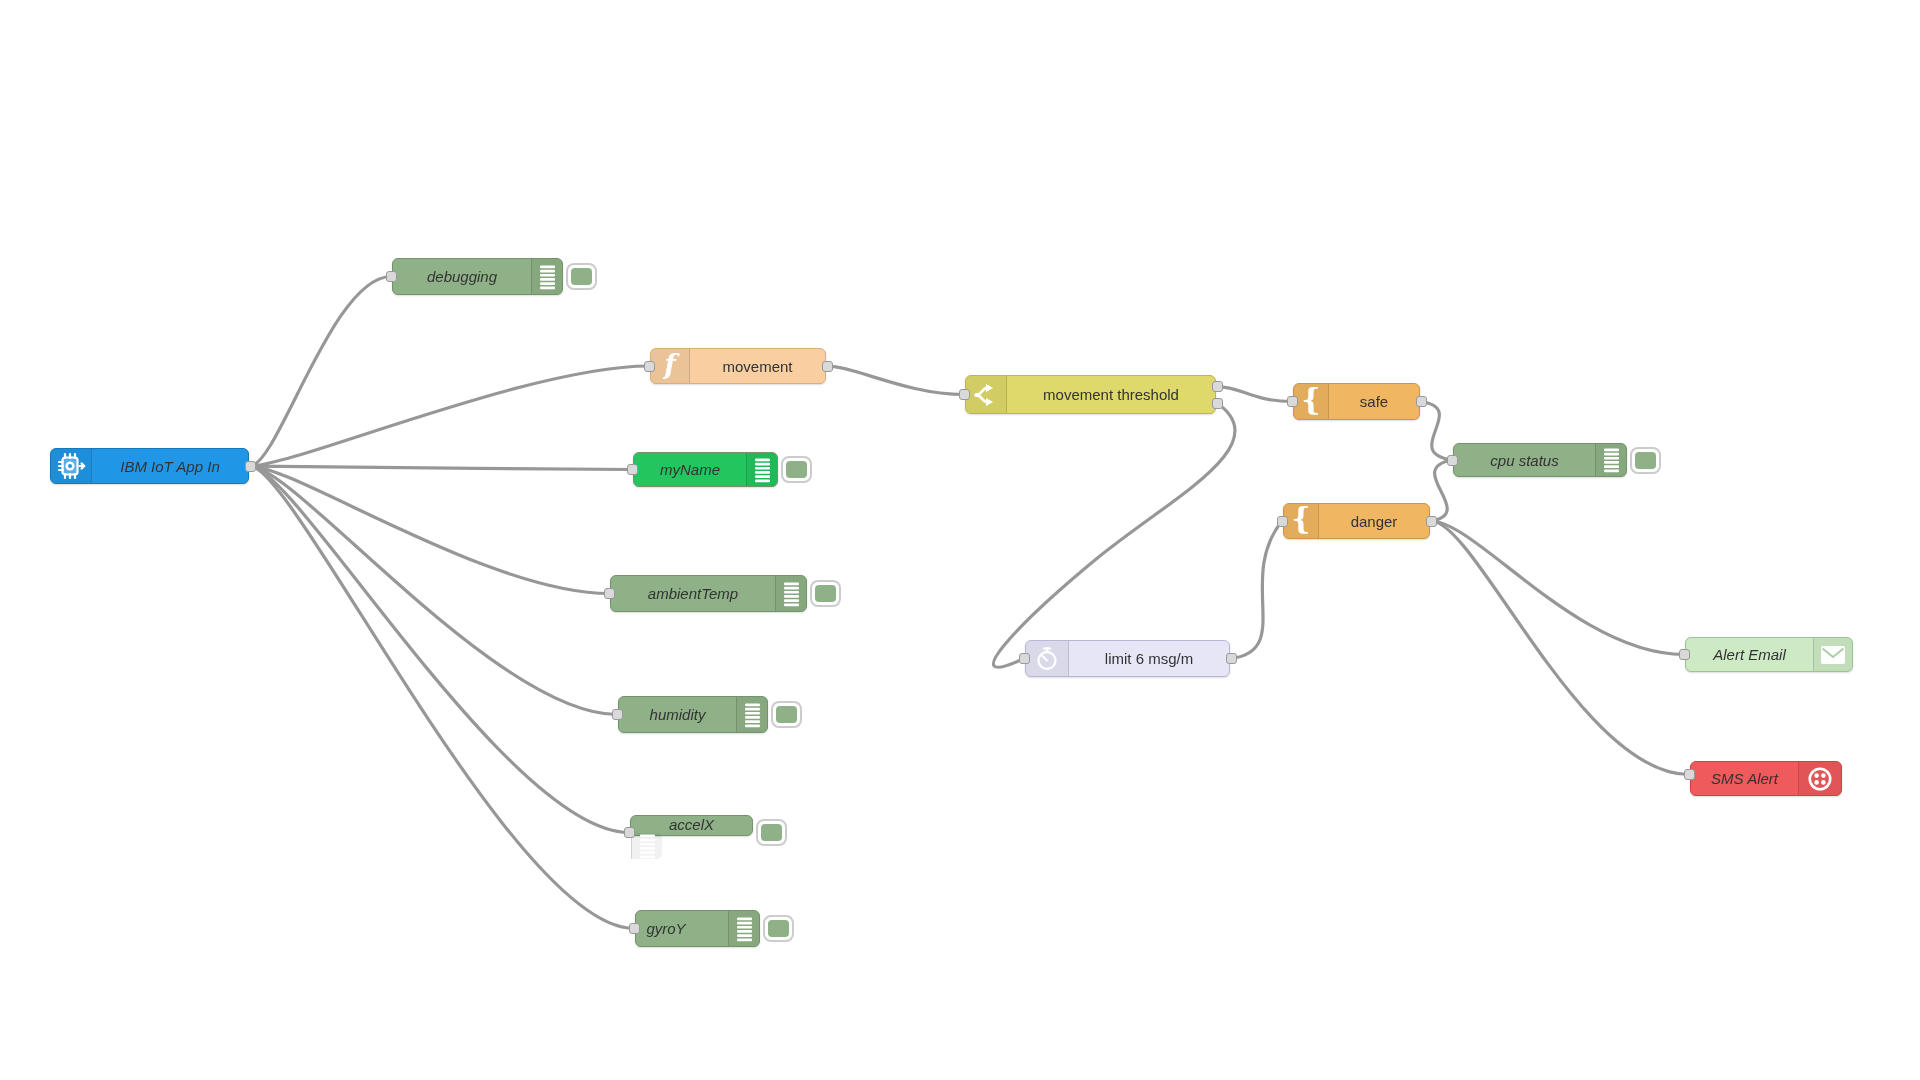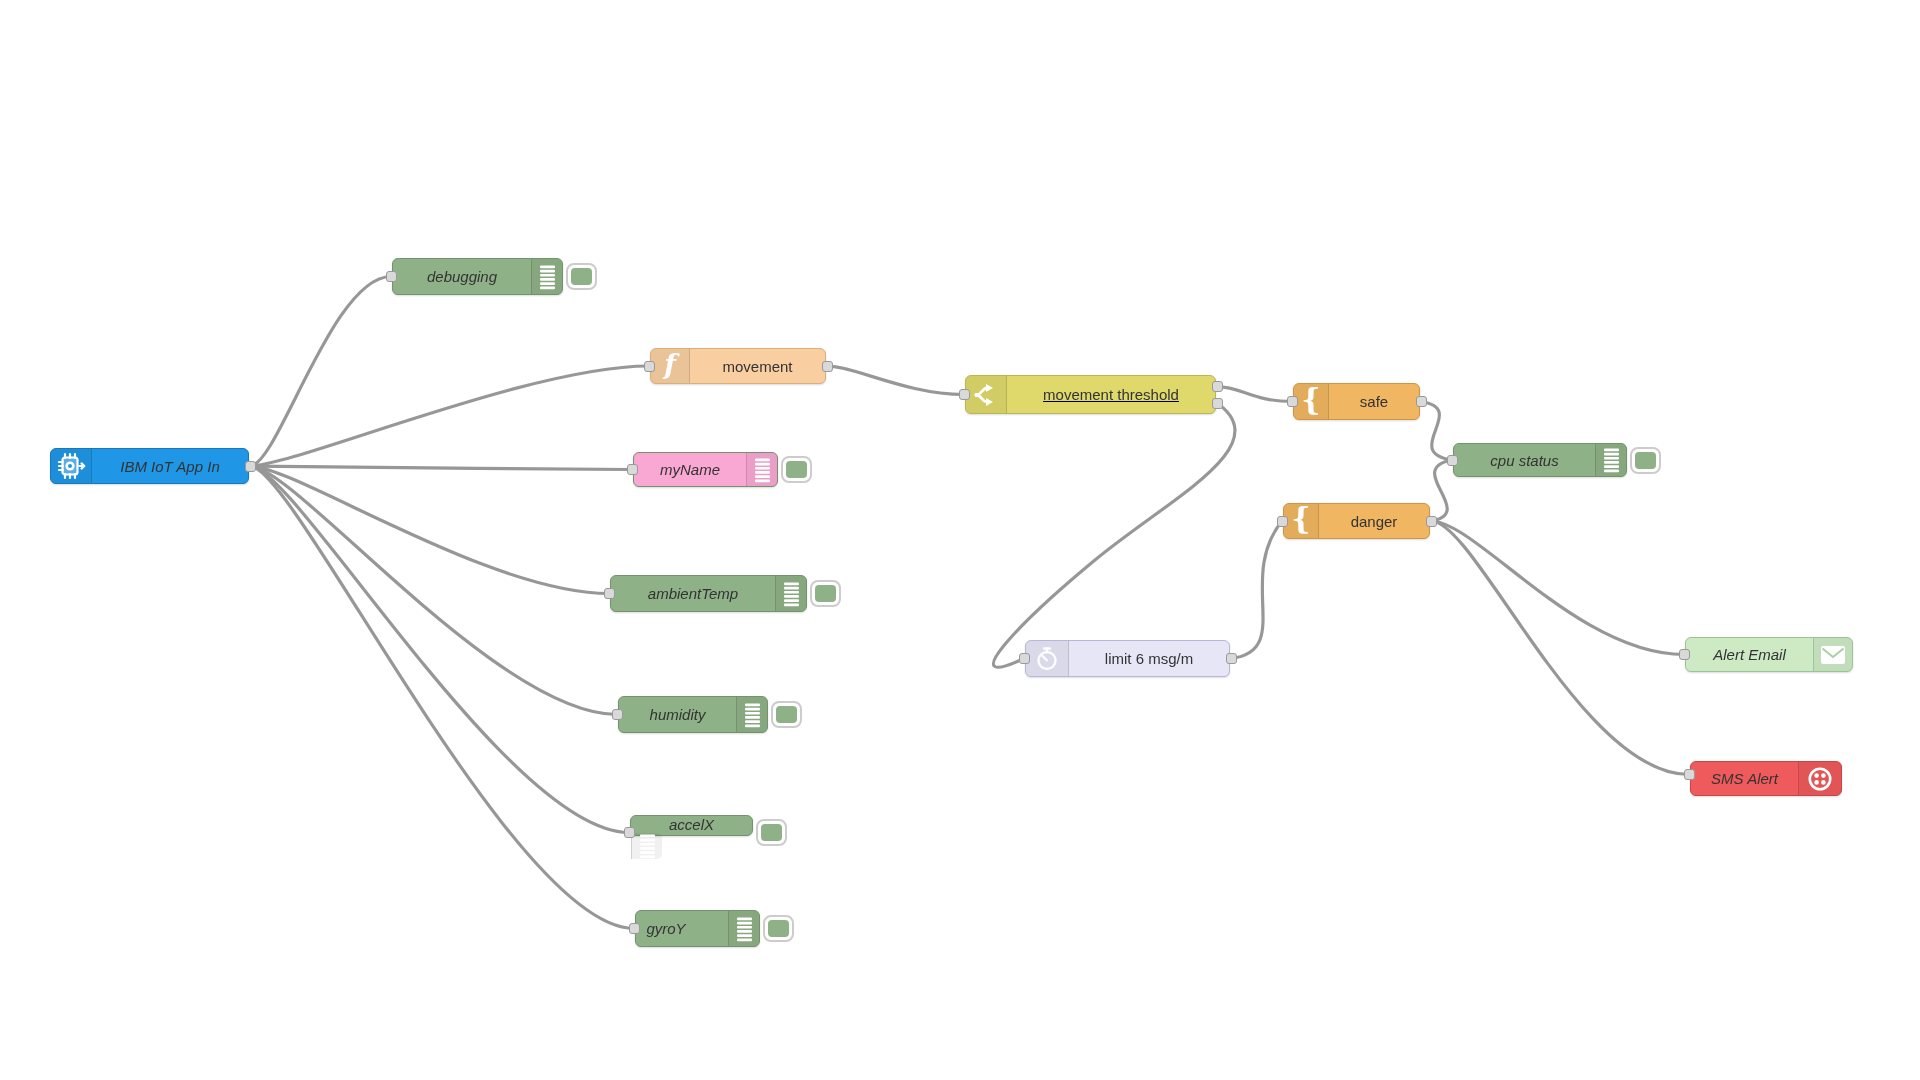--- a/index.html
+++ b/index.html
@@ -92,40 +92,40 @@
     </div>
     <div class="port" style="left: 385.5px; top: 271px;"></div>
     <div class="node" style="left: 650px; top: 348px; width: 176px; height: 36px; background: rgb(249, 207, 162); border-color: rgb(220, 174, 120);">
       <div class="strip sleft" style="width: 38px;">
         <div class="ficon">f</div>
       </div>
       <div class="nlabel">movement</div>
     </div>
     <div class="port" style="left: 643.5px; top: 360.5px;"></div>
     <div class="port" style="left: 821.5px; top: 360.5px;"></div>
-    <div class="node" style="left: 633px; top: 452px; width: 145px; height: 35px; background: #f9a8d4; border-color: rgb(116, 147, 108);">
+    <div class="node" style="left: 633px; top: 452px; width: 145px; height: 35px; background: #22c55e; border-color: rgb(116, 147, 108);">
       <div class="nlabel italic">myName</div>
       <div class="strip sright" style="width: 30px;">
         <svg width="17" height="26" viewBox="0 0 17 26">
           <g fill="#fff">
             <rect x="1" y="1.5" width="15" height="2.7" rx="1"></rect>
             <rect x="1" y="5.7" width="15" height="2.7" rx="1"></rect>
             <rect x="1" y="9.9" width="15" height="2.7" rx="1"></rect>
             <rect x="1" y="14.1" width="15" height="2.7" rx="1"></rect>
             <rect x="1" y="18.3" width="15" height="2.7" rx="1"></rect>
             <rect x="1" y="22.5" width="15" height="2.7" rx="1"></rect>
           </g>
         </svg>
       </div>
     </div>
     <div class="debug-btn" style="left: 781px; top: 456px;">
       <div class="inner" style="background: rgb(143, 177, 135);"></div>
     </div>
     <div class="port" style="left: 626.5px; top: 464px;"></div>
-    <div class="node" style="left: 965px; top: 375px; width: 251px; height: 39px; background: rgb(223, 216, 107); border-color: rgb(189, 182, 84); text-decoration: underline;">
+    <div class="node" style="left: 965px; top: 375px; width: 251px; height: 39px; background: rgb(223, 216, 107); border-color: rgb(189, 182, 84);">
       <div class="strip sleft" style="width: 40px;">
         <svg width="24" height="28" viewBox="0 0 24 28">
           <g stroke="#fff" stroke-width="2.8" fill="none" stroke-linecap="round">
             <path d="M2 14 C8 14 8 7 13 7"></path>
             <path d="M2 14 C8 14 8 21 13 21"></path>
           </g>
           <path d="M12 3 L19 7 L12 11 Z" fill="#fff"></path>
           <path d="M12 17 L19 21 L12 25 Z" fill="#fff"></path>
           <circle cx="2.5" cy="14" r="2" fill="#fff"></circle>
         </svg>

